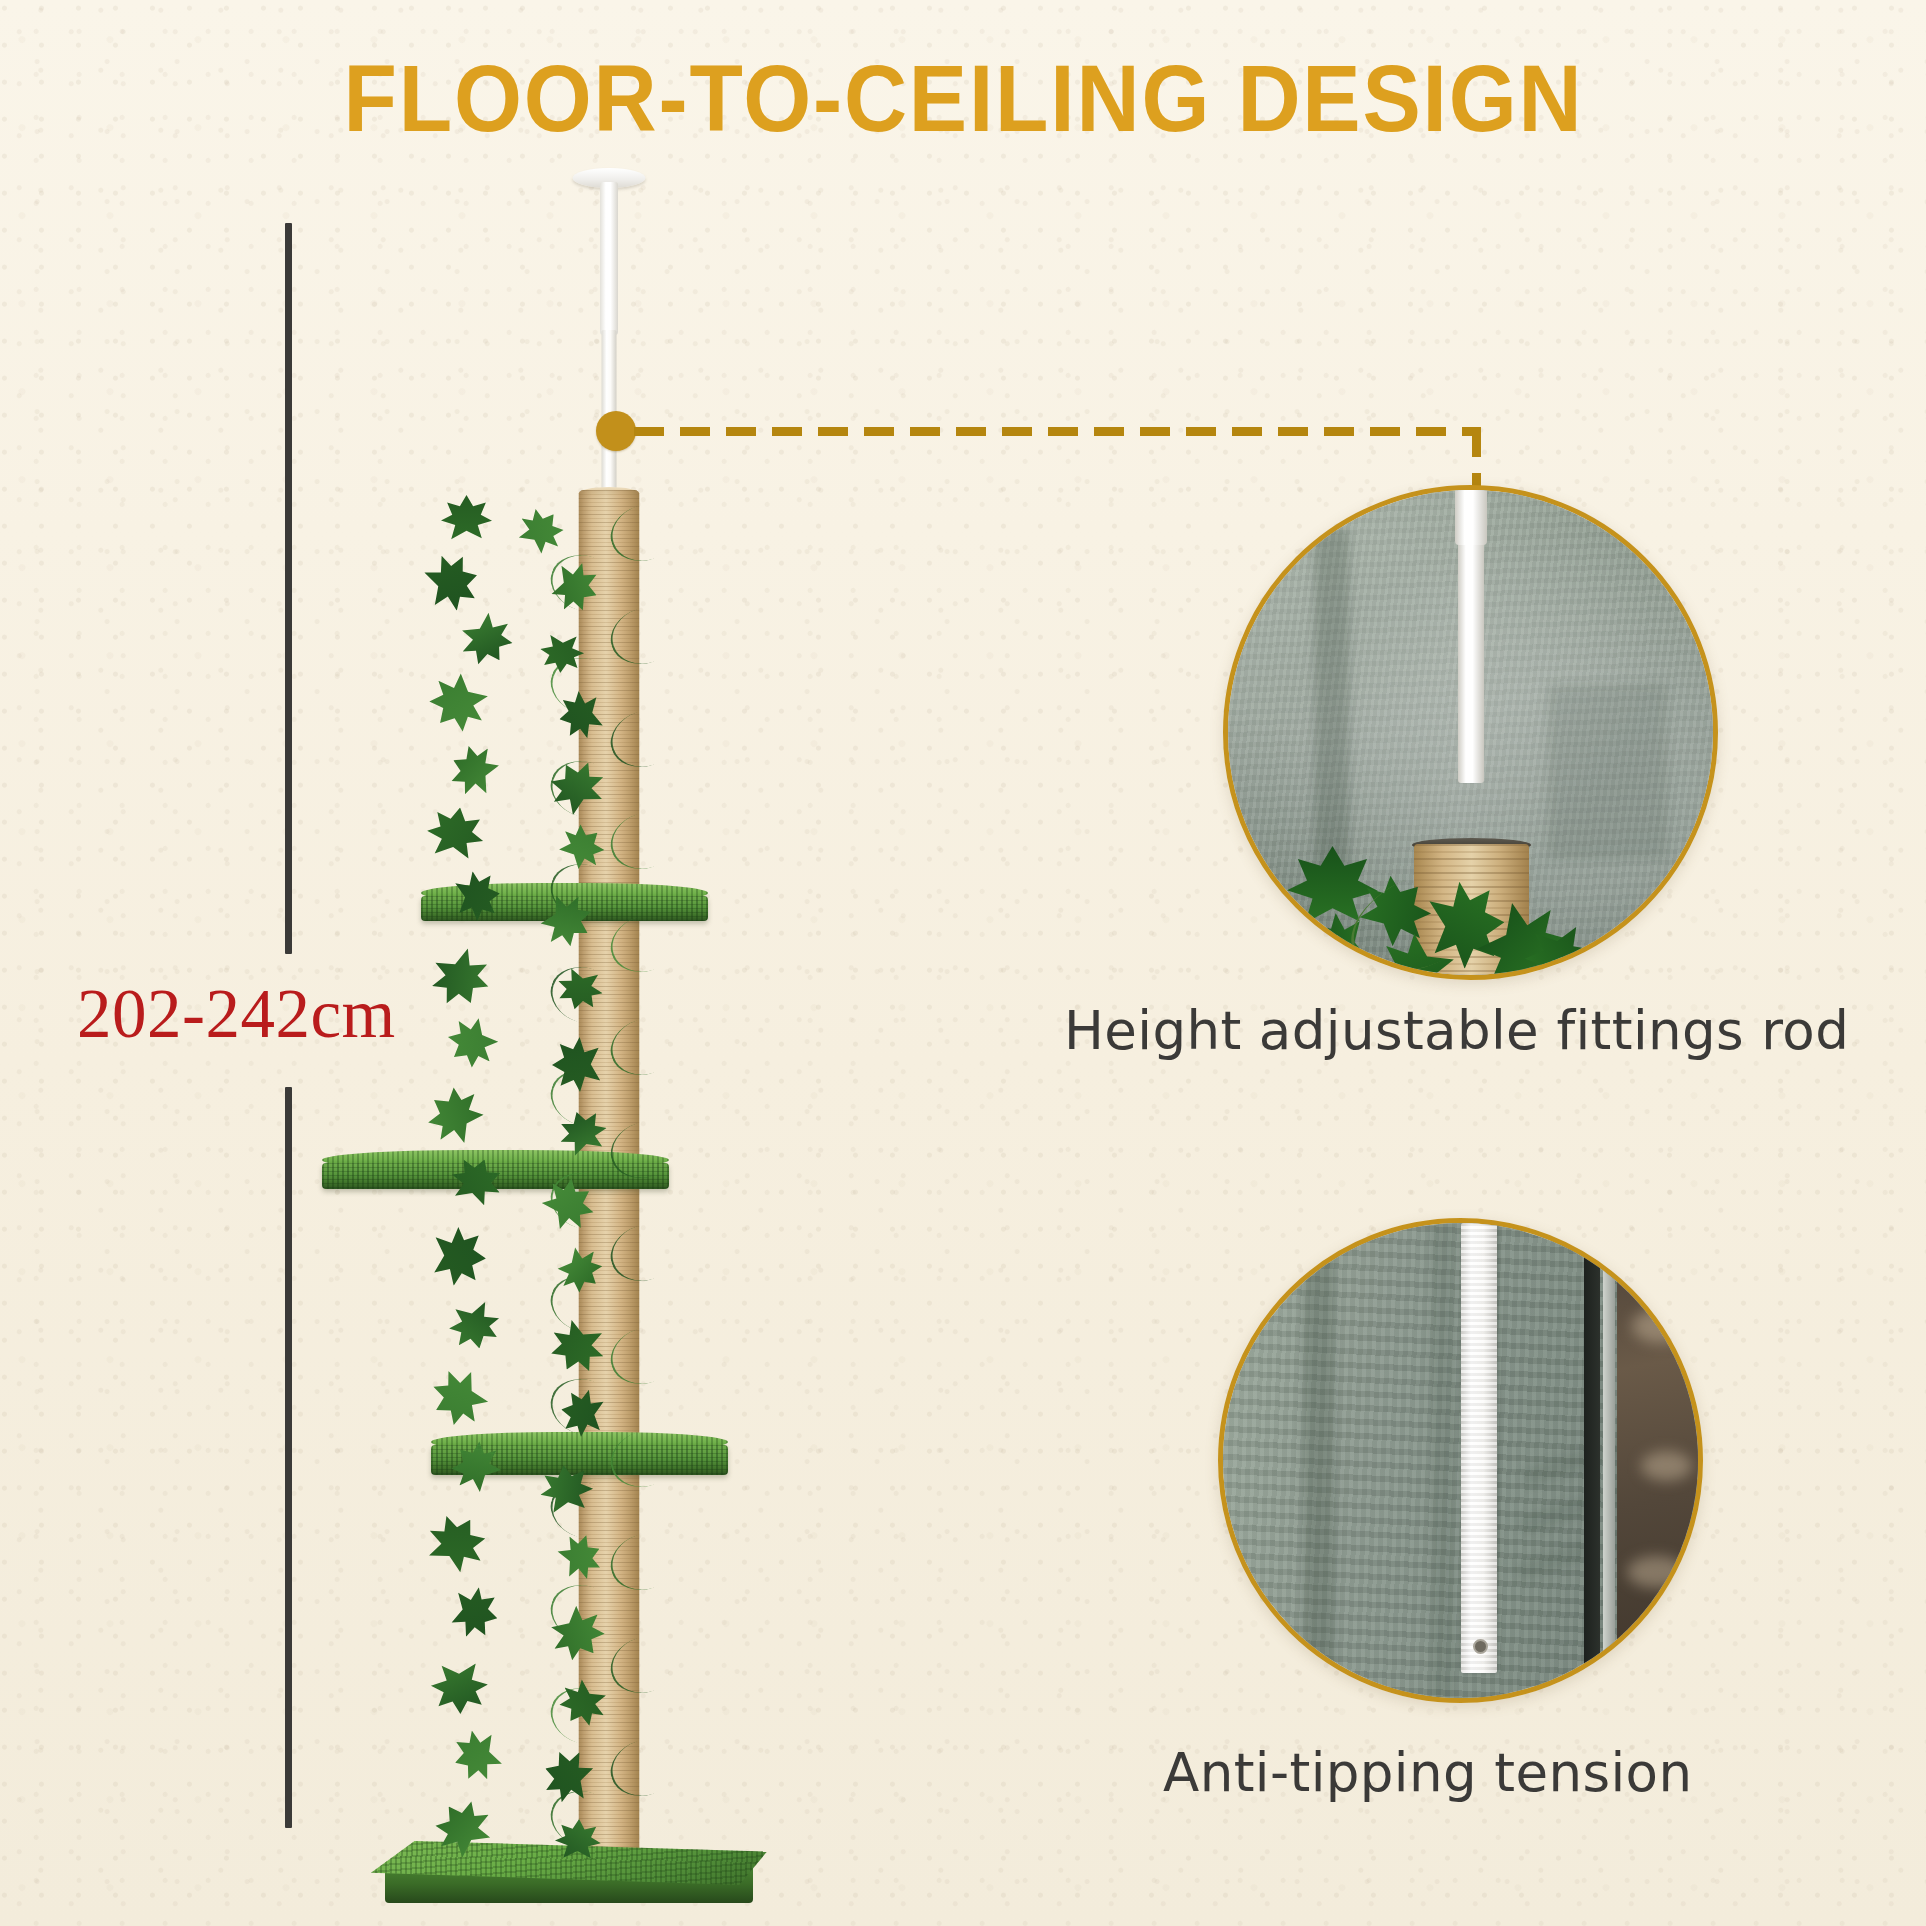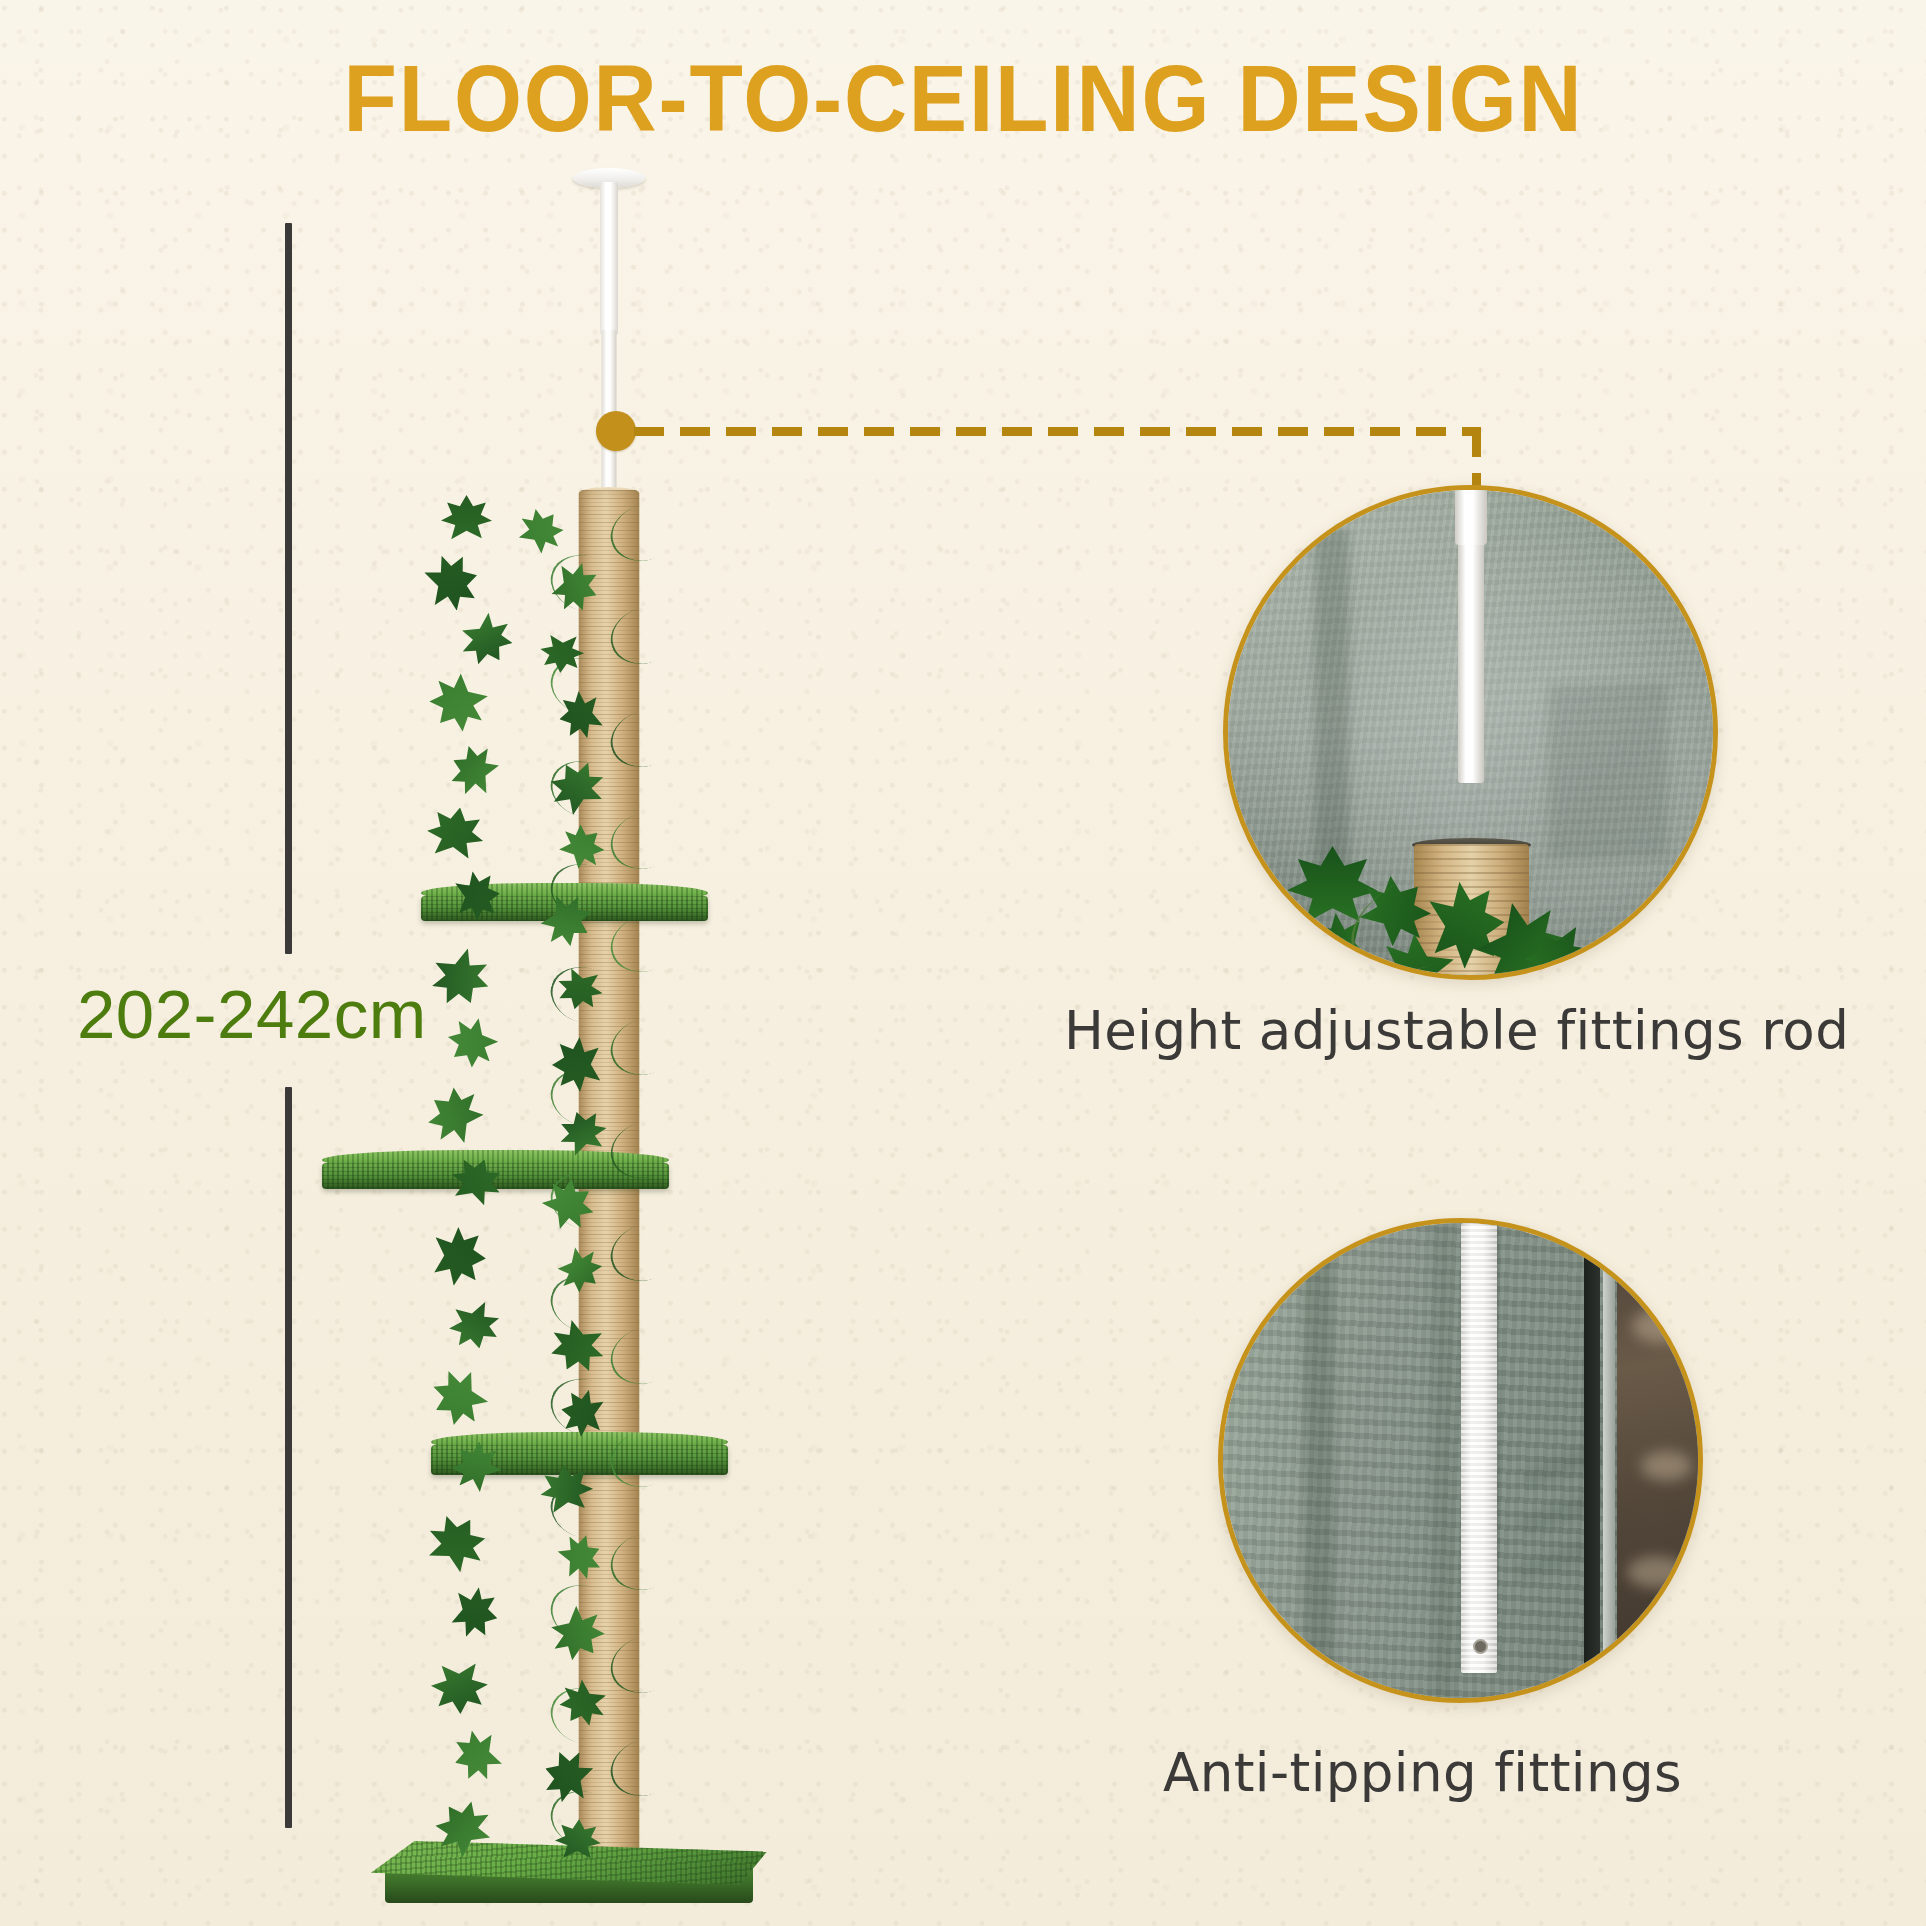--- a/index.html
+++ b/index.html
@@ -37,22 +37,22 @@
     transform:scaleX(.92);
     white-space:nowrap;
   }
 
   
   #dim-line-top{position:absolute;left:285px;top:223px;width:7px;height:731px;background:#3b3a38;border-radius:1px;}
   #dim-line-bottom{position:absolute;left:285px;top:1087px;width:7px;height:741px;background:#3b3a38;border-radius:1px;}
   #dim-label{
     position:absolute;left:77px;top:975px;
     font-size:69px;font-weight:400;letter-spacing:0.5px;
-    color:#4d7c0f;
-    font-family:Liberation Sans, sans-serif;
+    color:#b91c1c;
+    font-family:Liberation Serif, serif;
     white-space:nowrap;
   }
 
   
   #product{position:absolute;left:401px;top:168px;width:416px;height:1742px;}
 
   .ceil-plate{
     position:absolute;left:50%;top:0;transform:translateX(-50%);
     width:73px;height:20px;border-radius:50%;
     background:linear-gradient(180deg,#ffffff 0%,#f0efec 55%,#dedbd4 100%);
@@ -367,14 +367,14 @@
   <div class="wall-streak" style="left:61%;top:68%;width:119px;height:18px;opacity:.5;transform:rotate(-18deg);"></div>
   <div class="strap" style="left:50%;top:0;width:36px;height:450px;"></div>
   <div class="strap-screw" style="left:calc(50% + 12px);top:416px;"></div>
   <div class="frame-dark" style="left:76%;top:0;width:16px;height:100%;"></div>
   <div class="frame-light" style="left:80%;top:0;width:12px;height:100%;"></div>
   <div class="frame-glass" style="left:83%;top:0;width:17%;height:100%;"></div>
   <div class="glass-blob" style="left:86%;top:18%;width:57px;height:34px;"></div>
   <div class="glass-blob" style="left:88%;top:48%;width:51px;height:30px;"></div>
   <div class="glass-blob" style="left:85%;top:70%;width:59px;height:32px;"></div>
 </div>
-<div class="caption" id="caption2">Anti-tipping fittings</div>
+<div class="caption" id="caption2">Anti-tipping tension</div>
 
 
 </body></html>

